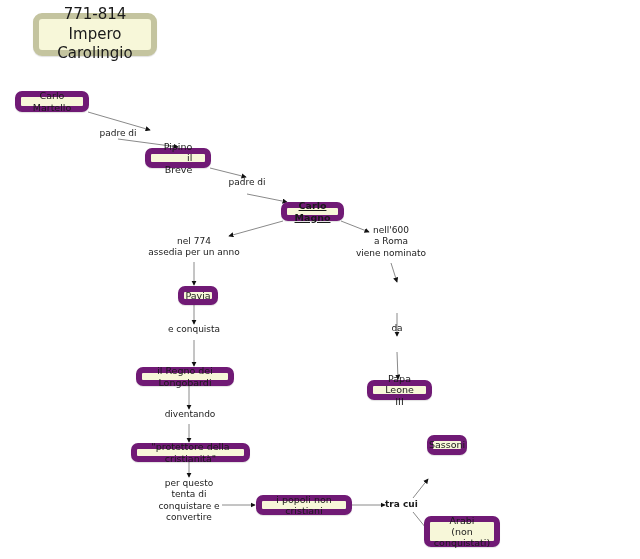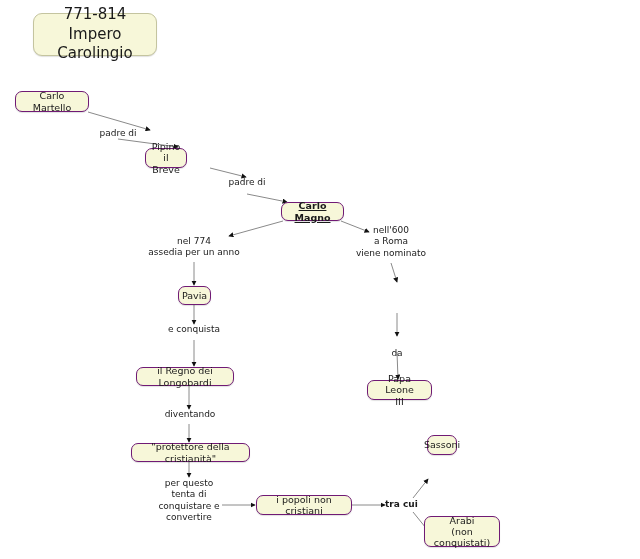--- a/index.html
+++ b/index.html
@@ -23,21 +23,21 @@
     left: 0;
     top: 0;
     width: 640px;
     height: 559px;
     pointer-events: none;
   }
   .node {
     position: absolute;
     box-sizing: border-box;
     background: #f7f7d9;
-    border: 1px solid #701a75;
+    border: 6px solid #701a75;
     border-radius: 7px;
     color: #1a1a1a;
     display: flex;
     align-items: center;
     justify-content: center;
     text-align: center;
     line-height: 1.18;
     box-shadow: 0 1px 1px rgba(0,0,0,0.12);
     white-space: pre-line;
     padding: 2px 14px;
@@ -152,21 +152,21 @@
     <g>
       <line x1="397" y1="352" x2="398" y2="379" stroke="#8a8a8a" stroke-width="1" marker-end="url(#ah)"></line>
     </g>
   </svg>
 
   <div class="node title" style="left:33px; top:13px; width:124px; height:43px;">771-814
 Impero Carolingio</div>
 
   <div class="node small" style="left:15px; top:91px; width:74px; height:21px;">Carlo Martello</div>
 
-  <div class="node small" style="left:145px; top:148px; width:42px; height:20px;">Pipino il Breve</div>
+  <div class="node small" style="left:145px; top:148px; width:66px; height:20px;text-align:right;">Pipino il Breve</div>
 
   <div class="node small bold" style="left:281px; top:202px; width:63px; height:19px;">Carlo Magno</div>
 
   <div class="node small" style="left:178px; top:286px; width:33px; height:19px;">Pavia</div>
 
   <div class="node small" style="left:136px; top:367px; width:98px; height:19px;">il Regno dei Longobardi</div>
 
   <div class="node small" style="left:131px; top:443px; width:119px; height:19px;">"protettore della cristianità"</div>
 
   <div class="node small" style="left:256px; top:495px; width:96px; height:20px;">i popoli non cristiani</div>
@@ -192,17 +192,17 @@
 
   <div class="edge-label" style="left:156px; top:324px; width:76px;">e conquista</div>
 
   <div class="edge-label" style="left:152px; top:409px; width:76px;">diventando</div>
 
   <div class="edge-label" style="left:139px; top:478px; width:100px;">per questo
 tenta di
 conquistare e
 convertire</div>
 
-  <div class="edge-label" style="left:377px; top:348px; width:40px;">da</div>
+  <div class="edge-label" style="left:377px; top:323px; width:40px;">da</div>
 
   <div class="edge-label" style="left:385px; top:499px; width:40px; text-align:left;font-weight:bold;">tra cui</div>
 
 </div>
 
 </body></html>

